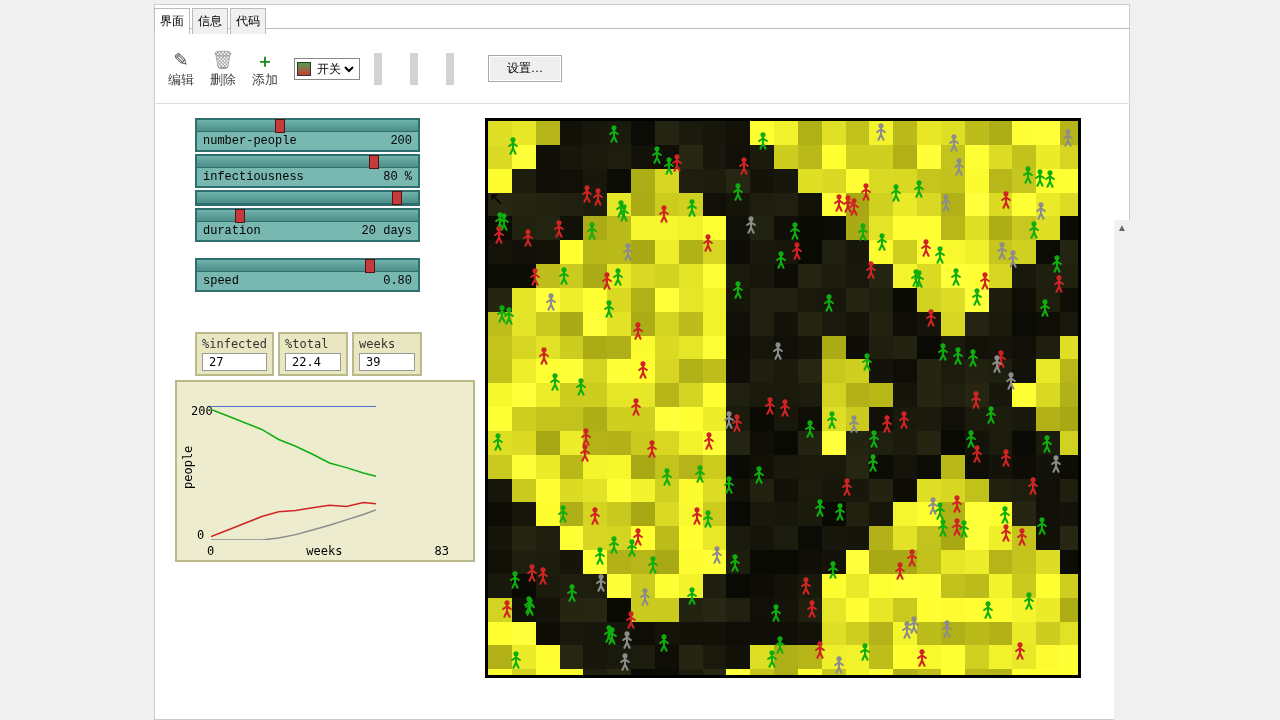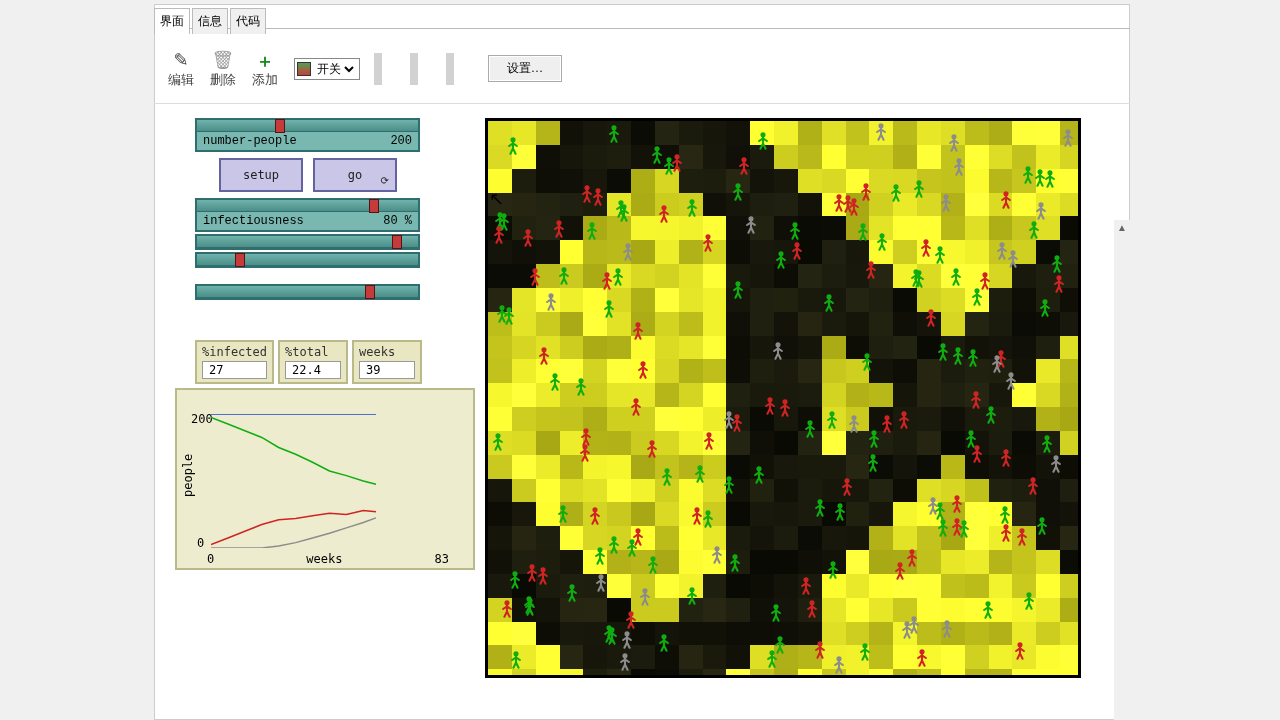--- a/index.html
+++ b/index.html
@@ -210,51 +210,52 @@
     <div class="nslider">
       <div class="track">
           <div class="thumb" style="left: 77.7px;"></div>
         </div>
       <div class="row">
           <span>number-people</span>
           <span>200</span>
         </div>
     </div>
 
-    <div class="btnrow">
-      <div class="nlbtn">setup</div>
-      <div class="nlbtn go">
-        <span>go</span>
-          <span class="cyc">⟳</span>
-      </div>
-    </div>
 
     <div class="nslider">
       <div class="track">
           <div class="thumb" style="left: 172.2px;"></div>
         </div>
       <div class="row">
           <span>infectiousness</span>
           <span>80 %</span>
         </div>
     </div>
     <div class="nslider">
       <div class="track">
           <div class="thumb" style="left: 195.3px;"></div>
         </div>
     </div>
     <div class="nslider">
       <div class="track">
           <div class="thumb" style="left: 37.8px;"></div>
         </div>
+      <div class="row">
+          <span>duration</span>
+          <span>20 days</span>
+        </div>
     </div>
     <div style="height:14px"></div>
     <div class="nslider">
       <div class="track">
           <div class="thumb" style="left: 168px;"></div>
+        </div>
+      <div class="row">
+          <span>speed</span>
+          <span>0.80</span>
         </div>
     </div>
 
 
     <div class="monitors">
       <div class="monitor">
         <div class="mlabel">%infected</div>
         <div class="mval">27</div>
       </div>
       <div class="monitor">

